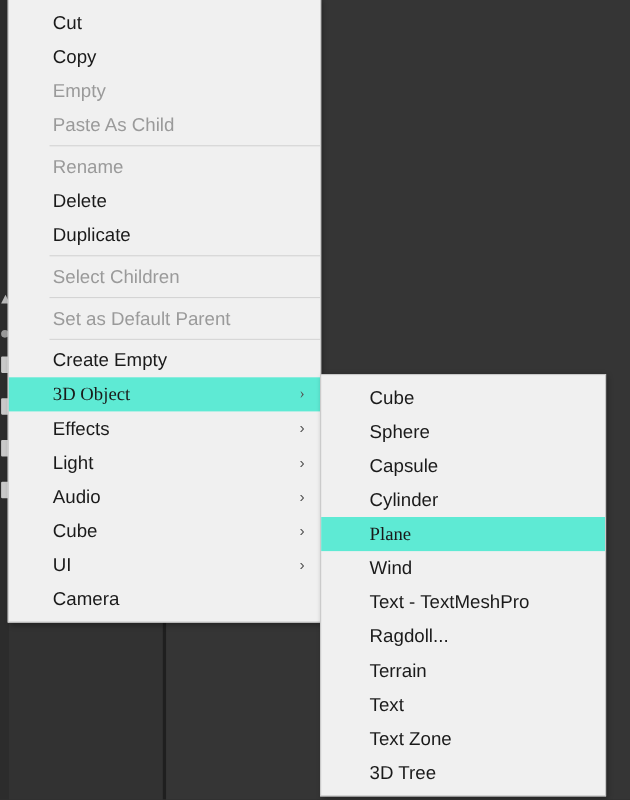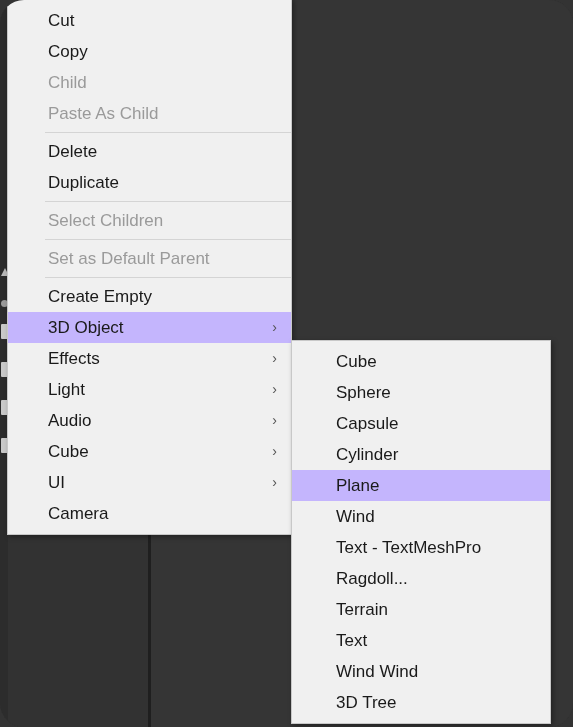--- a/index.html
+++ b/index.html
@@ -7,21 +7,20 @@
     padding: 0;
     background: #333333;
   }
   #app {
     position: relative;
     width: 573px;
     height: 727px;
     overflow: hidden;
     background: #333333;
     font-family: "Liberation Sans", sans-serif;
-    border-radius: 24px;
   }
 
   
   .bg-root {
     position: absolute;
     inset: 0;
     background: #333333;
   }
   .bg-panel-left {
     position: absolute;
@@ -88,21 +87,21 @@
     white-space: nowrap;
     box-sizing: border-box;
   }
   .menu-item .label {
     position: absolute;
     left: 40px;
     top: 0;
     line-height: 31px;
   }
   .menu-item.disabled .label { color: #9a9a9a; }
-  .menu-item.highlight { background: #c4b5fd; }
+  .menu-item.highlight { background: #5eead4; font-family: Liberation Serif, serif; }
   .menu-item .arrow {
     position: absolute;
     top: 0;
     line-height: 31px;
     font-size: 14px;
     color: #555555;
   }
   .separator {
     height: 1px;
     margin: 3px 0 3px 37px;
@@ -148,26 +147,29 @@
   </div>
 
   <div class="menu" id="menu-primary">
       <div class="menu-item">
         <span class="label">Cut</span>
       </div>
       <div class="menu-item">
         <span class="label">Copy</span>
       </div>
       <div class="menu-item disabled">
-        <span class="label">Child</span>
+        <span class="label">Empty</span>
       </div>
       <div class="menu-item disabled">
         <span class="label">Paste As Child</span>
       </div>
       <div class="separator"></div>
+      <div class="menu-item disabled">
+        <span class="label">Rename</span>
+      </div>
       <div class="menu-item">
         <span class="label">Delete</span>
       </div>
       <div class="menu-item">
         <span class="label">Duplicate</span>
       </div>
       <div class="separator"></div>
       <div class="menu-item disabled">
         <span class="label">Select Children</span>
       </div>
@@ -233,20 +235,20 @@
       <div class="menu-item">
         <span class="label">Ragdoll...</span>
       </div>
       <div class="menu-item">
         <span class="label">Terrain</span>
       </div>
       <div class="menu-item">
         <span class="label">Text</span>
       </div>
       <div class="menu-item">
-        <span class="label">Wind Wind</span>
+        <span class="label">Text Zone</span>
       </div>
       <div class="menu-item">
         <span class="label">3D Tree</span>
       </div>
     </div>
 
 </div>
 
 </body></html>

